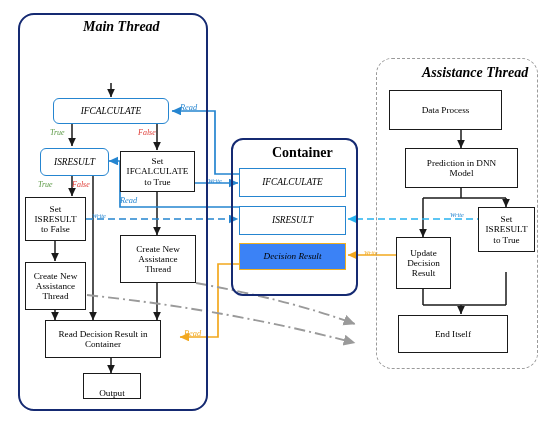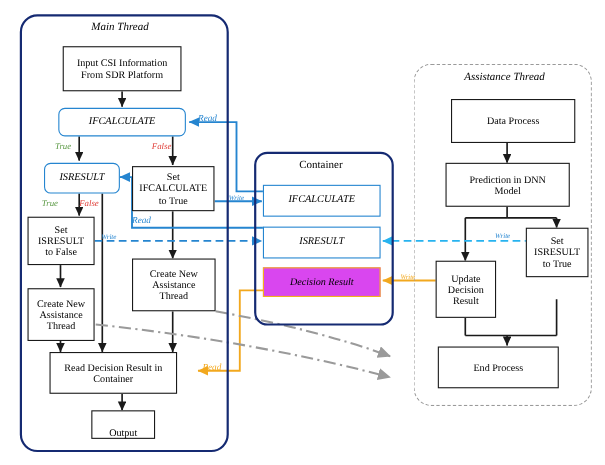--- a/index.html
+++ b/index.html
@@ -4,28 +4,28 @@
 <style>
   html,body{margin:0;padding:0;background:#ffffff;}
   body{font-family:"Liberation Serif", serif;}
   #canvas{position:relative;width:550px;height:423px;background:#ffffff;overflow:hidden;}
   #svgroot{position:absolute;left:0;top:0;width:550px;height:423px;}
   .node{position:absolute;box-sizing:border-box;display:flex;align-items:center;
         justify-content:center;text-align:center;line-height:1.12;color:#000;}
   .blk{border:1.6px solid #1a1a1a;background:#fff;font-size:9.2px;}
   .blu{border:1.6px solid #2585d0;background:#fff;border-radius:6px;font-size:9.4px;font-style:italic;}
   .cyanbox{border:1.6px solid #2585d0;background:#fff;font-size:9.4px;font-style:italic;}
-  .goldbox{border:1.6px solid #f2b01e;background:#d946ef;font-size:9.2px;font-style:italic;}
+  .goldbox{border:1.6px solid #f2b01e;background:#3b82f6;font-size:9.2px;font-style:italic;}
   .threadbox{position:absolute;box-sizing:border-box;border:2.1px solid #152a72;
              border-radius:16px;background:transparent;}
   .containerbox{position:absolute;box-sizing:border-box;border:2.1px solid #152a72;
              border-radius:12px;background:transparent;}
   .dashthread{position:absolute;box-sizing:border-box;border:1.7px dashed #9a9a9a;
              border-radius:16px;background:transparent;}
-  .ttl{position:absolute;font-size:10px;font-style:italic;color:#000;white-space:nowrap;}
+  .ttl{position:absolute;font-size:14px;font-style:italic;color:#000;white-space:nowrap;font-weight:bold;}
   .ttl.plain{font-style:normal;}
   .lbl{position:absolute;font-size:8px;white-space:nowrap;font-family:"Liberation Serif",serif;font-style:italic;}
   .lbl-true{color:#5c9a46;}
   .lbl-false{color:#e0403a;}
   .lbl-read{color:#2585d0;font-size:8.4px;}
   .lbl-write{color:#2585d0;font-size:6.4px;}
   .lbl-read-gold{color:#f2a81e;font-size:8.4px;}
   .lbl-write-gold{color:#f2a81e;font-size:6.2px;}
 </style>
 </head>
@@ -117,24 +117,20 @@
 
   <div class="threadbox" style="left:18px;top:13px;width:190px;height:398px;"></div>
   <div class="ttl" style="left:83px;top:19px;">Main Thread</div>
 
   <div class="containerbox" style="left:231px;top:138px;width:127px;height:158px;"></div>
   <div class="ttl plain" style="left:272px;top:145px;">Container</div>
 
   <div class="dashthread" style="left:376px;top:58px;width:162px;height:311px;"></div>
   <div class="ttl" style="left:422px;top:65px;">Assistance Thread</div>
 
-  <div class="node blk" style="left:57px;top:42px;width:108px;height:41px;">
-    <span style="white-space:pre-line;">Input CSI Information
-From SDR Platform</span>
-  </div>
 
   <div class="node blu" style="left:53px;top:98px;width:116px;height:26px;">
     <span>IFCALCULATE</span>
   </div>
 
   <div class="node blu" style="left:40px;top:148px;width:69px;height:28px;">
     <span>ISRESULT</span>
   </div>
 
   <div class="node blk" style="left:120px;top:151px;width:75px;height:41px;">
@@ -175,21 +171,21 @@
   </div>
 
   <div class="node cyanbox" style="left:239px;top:206px;width:107px;height:29px;">
     <span>ISRESULT</span>
   </div>
 
   <div class="node goldbox" style="left:239px;top:243px;width:107px;height:27px;">
     <span>Decision Result</span>
   </div>
 
-  <div class="node blk" style="left:410px;top:90px;width:113px;height:40px;">
+  <div class="node blk" style="left:389px;top:90px;width:113px;height:40px;">
     <span>Data Process</span>
   </div>
 
   <div class="node blk" style="left:405px;top:148px;width:113px;height:40px;">
     <span style="white-space:pre-line;">Prediction in DNN
 Model</span>
   </div>
 
   <div class="node blk" style="left:396px;top:237px;width:55px;height:52px;">
     <span style="white-space:pre-line;">Update
@@ -197,21 +193,21 @@
 Result</span>
   </div>
 
   <div class="node blk" style="left:478px;top:207px;width:57px;height:45px;">
     <span style="white-space:pre-line;">Set
 ISRESULT
 to True</span>
   </div>
 
   <div class="node blk" style="left:398px;top:315px;width:110px;height:38px;">
-    <span>End Process</span>
+    <span>End Itself</span>
   </div>
 
   <div class="lbl lbl-true" style="left:50px;top:128px;">True</div>
   <div class="lbl lbl-false" style="left:138px;top:128px;">False</div>
   <div class="lbl lbl-true" style="left:38px;top:180px;">True</div>
   <div class="lbl lbl-false" style="left:72px;top:180px;">False</div>
 
   <div class="lbl lbl-read" style="left:180px;top:103px;">Read</div>
   <div class="lbl lbl-write" style="left:208px;top:177px;">Write</div>
   <div class="lbl lbl-read" style="left:120px;top:196px;">Read</div>

